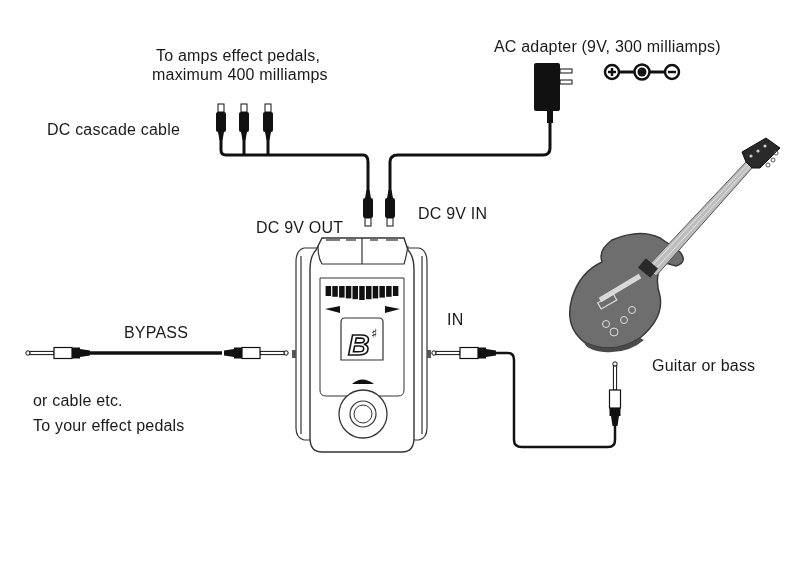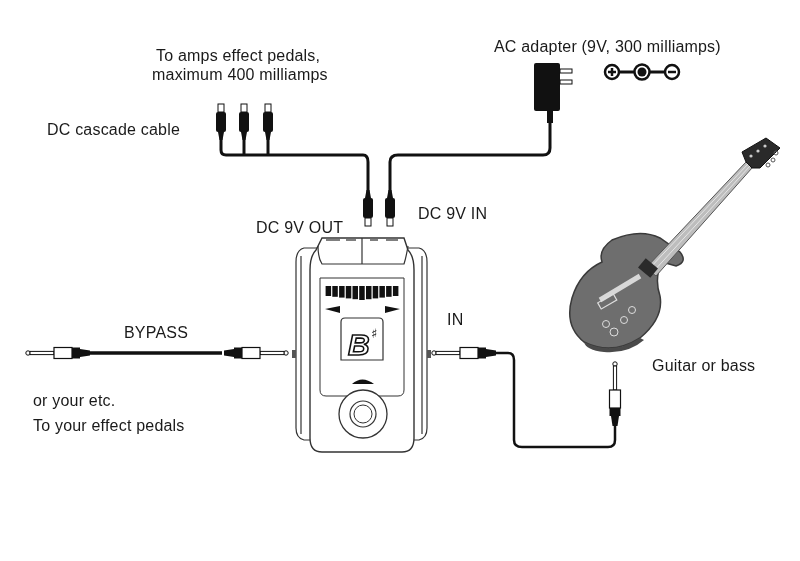--- a/index.html
+++ b/index.html
@@ -13,21 +13,21 @@
 
 <div class="lbl" style="left:156px; top:46px;">To amps effect pedals,</div>
 <div class="lbl" style="left:152px; top:65px;">maximum 400 milliamps</div>
 <div class="lbl" style="left:47px; top:120px;">DC cascade cable</div>
 <div class="lbl" style="left:494px; top:37px;">AC adapter (9V, 300 milliamps)</div>
 <div class="lbl" style="left:256px; top:212px;margin-top:6px;">DC 9V OUT</div>
 <div class="lbl" style="left:418px; top:204px;text-align:right;">DC 9V IN</div>
 <div class="lbl" style="left:124px; top:323px;text-align:right;">BYPASS</div>
 <div class="lbl" style="left:447px; top:310px;">IN</div>
 <div class="lbl" style="left:33px; top:372px;margin-top:44px;">To your effect pedals</div>
-<div class="lbl" style="left:33px; top:391px;">or your etc.</div>
+<div class="lbl" style="left:33px; top:391px;">or cable etc.</div>
 <div class="lbl" style="left:652px; top:356px;">Guitar or bass</div>
 
 <svg class="diagram" width="800" height="561" viewBox="0 0 800 561">
   <defs>
     <g id="dcplug">
       <rect x="-3" y="-14" width="6" height="8" fill="#fff" stroke="#111" stroke-width="1"></rect>
       <rect x="-5" y="-6" width="10" height="20" rx="2" fill="#111"></rect>
       <path d="M-3 14 L3 14 L1.5 22 L-1.5 22 Z" fill="#111"></path>
     </g>
     <g id="jack">

